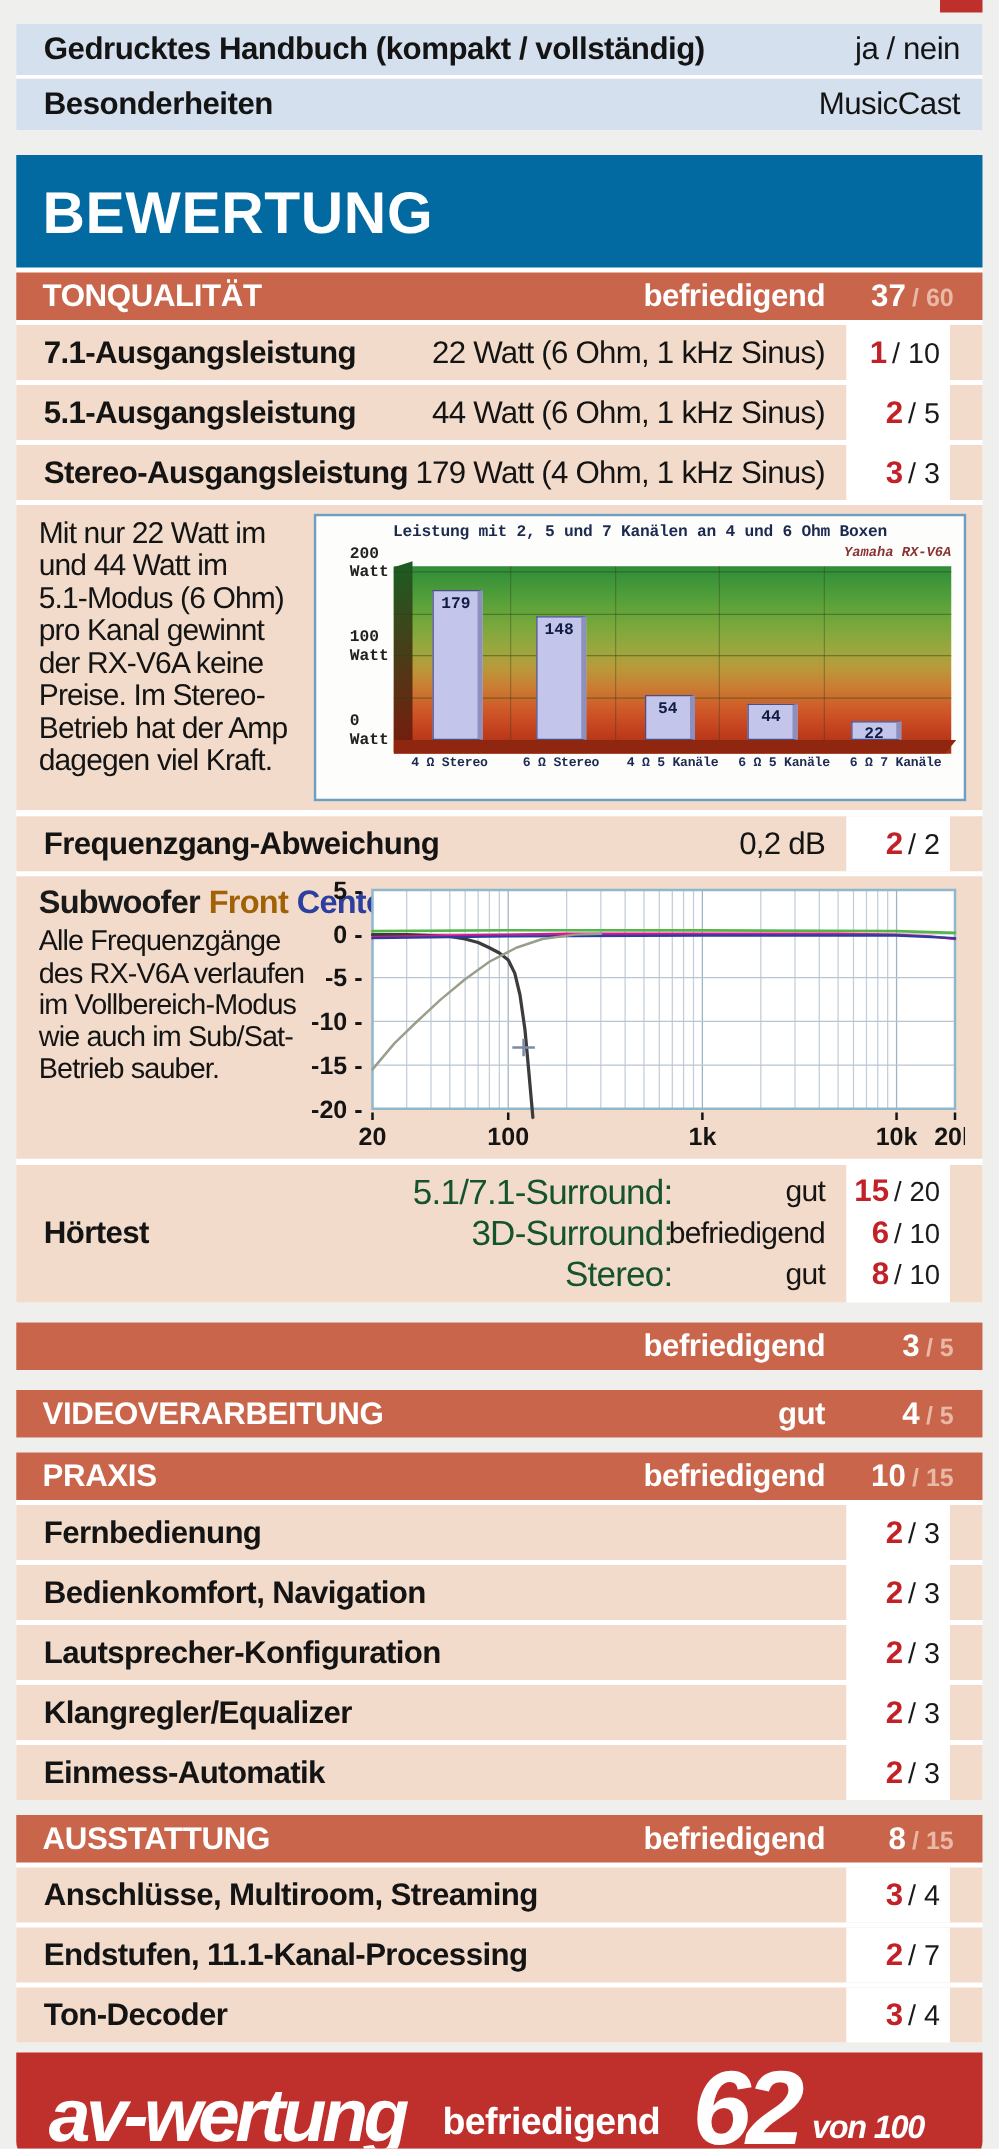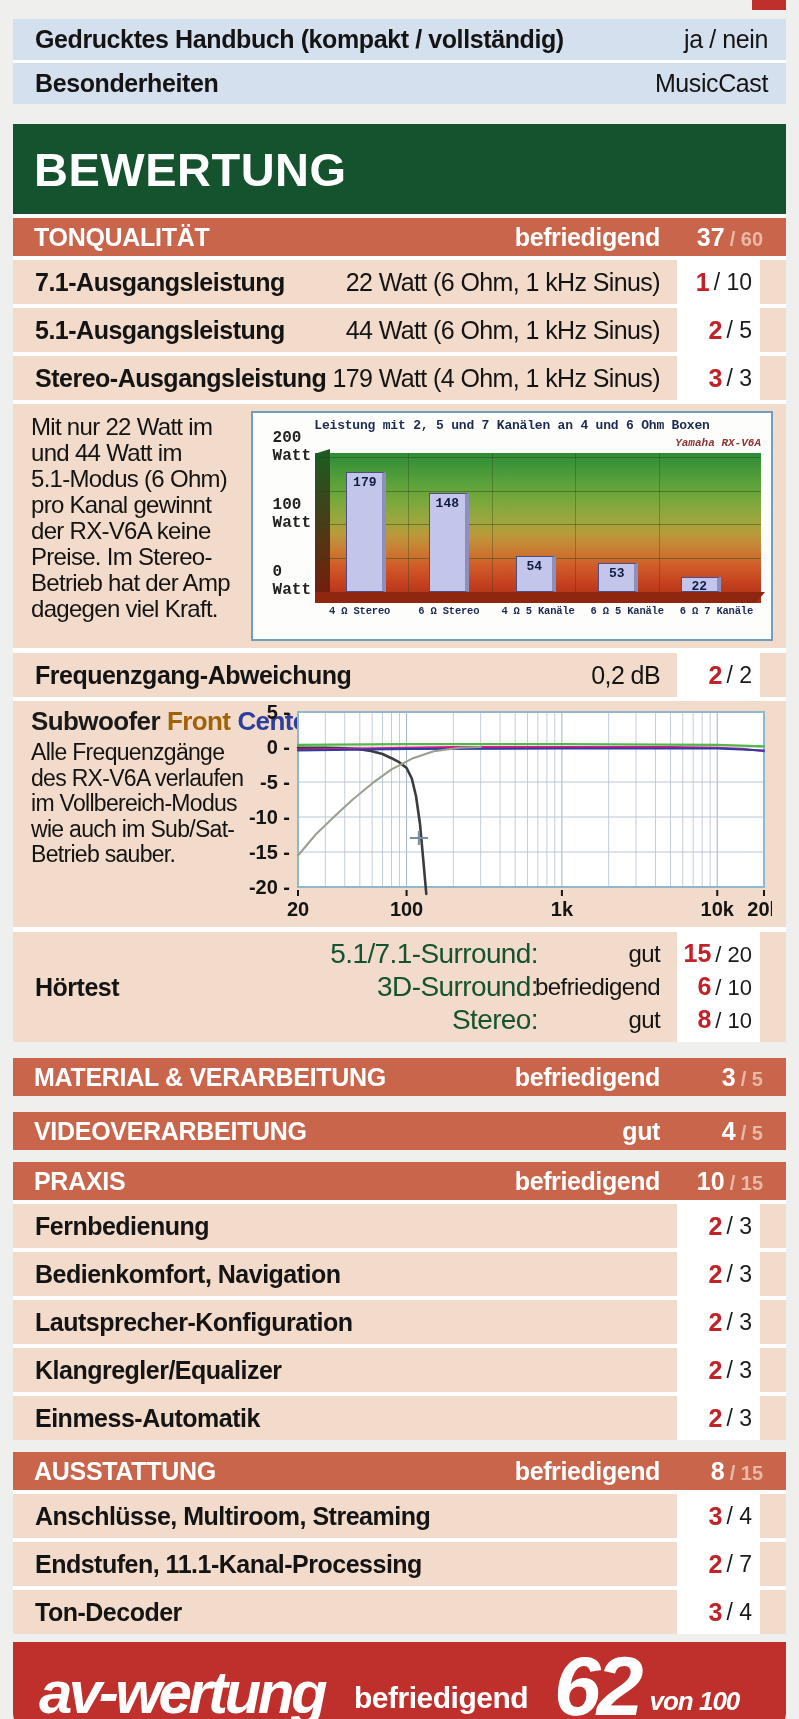--- a/index.html
+++ b/index.html
@@ -14,21 +14,21 @@
   .g-main{margin-bottom:16px;}
   .g-single{margin-bottom:16px;}
   .g-praxis{margin-bottom:12px;}
   .g-ausstattung{margin-bottom:8px;}
 
   .info-row{height:41px;background:#d5e0ee;display:flex;align-items:center;margin-bottom:3px;}
   .info-row:last-child{margin-bottom:0;}
   .info-label{font-weight:bold;font-size:25px;color:#141414;margin-left:22px;letter-spacing:-0.4px;}
   .info-value{margin-left:auto;margin-right:18px;font-size:25px;color:#141414;letter-spacing:-0.4px;}
 
-  .title-band{height:90px;background:#14532d;display:flex;align-items:center;margin-bottom:4px;}
+  .title-band{height:90px;background:#0369a1;display:flex;align-items:center;margin-bottom:4px;}
   .title-band span{color:#fff;font-weight:bold;font-size:47px;margin-left:21px;letter-spacing:0.5px;}
 
   .secbar{position:relative;height:38px;background:#c9654b;display:flex;align-items:center;margin-bottom:4px;}
   .sec-label{color:#fff;font-weight:bold;font-size:25px;margin-left:21px;letter-spacing:-0.3px;}
   .sec-verdict{position:absolute;right:126px;color:#fff;font-weight:bold;font-size:25px;letter-spacing:-0.4px;}
   .sec-score{position:absolute;left:664px;width:86px;display:flex;align-items:baseline;justify-content:flex-end;}
   .sec-num{color:#fff;font-weight:bold;font-size:25px;}
   .sec-den{color:#e9b9a7;font-weight:bold;font-size:20px;margin-left:5px;white-space:pre;}
 
   .rating-row{position:relative;height:44px;background:#f2dbca;display:flex;align-items:center;margin-bottom:4px;}
@@ -39,21 +39,21 @@
   .score-den{color:#1a1a1a;font-size:23px;margin-left:4px;white-space:pre;}
 
   .block{position:relative;background:#f2dbca;margin-bottom:5px;}
   .amp-block{height:244px;}
   .amp-text{position:absolute;left:18px;top:10px;width:212px;font-size:24px;line-height:26px;color:#141414;letter-spacing:-0.7px;}
   .ampchart{position:absolute;left:238px;top:7px;width:522px;height:230px;background:#fdfdfb;border:2px solid #6f9ec0;box-sizing:border-box;font-family:Liberation Mono, monospace;}
   .amp-title{text-align:center;font-weight:bold;font-size:13px;color:#1c2a52;margin-top:5px;letter-spacing:-0.2px;}
   .amp-wm{position:absolute;right:10px;top:24px;font-weight:bold;font-size:11px;color:#8b3434;font-style:italic;}
   .amp-body{position:absolute;left:6px;right:10px;top:40px;height:150px;display:flex;}
   .amp-ycol{position:relative;width:56px;}
-  .amp-ycol span{position:absolute;right:4px;font-weight:bold;font-size:16px;color:#222;margin-left:31px;}
+  .amp-ycol span{position:absolute;right:4px;font-weight:bold;font-size:13px;color:#222;margin-left:31px;}
   .plot3d{position:relative;flex:1;background:linear-gradient(180deg,#2e8c38 0%,#55a03a 18%,#7aa83c 32%,#9aa73e 44%,#b99a3a 54%,#c97f33 64%,#d05a28 76%,#c23f1e 88%,#a52d12 100%);}
   .wall{position:absolute;left:0;top:-4px;bottom:6px;width:15px;background:linear-gradient(180deg,#1c5c22,#6b2510 85%,#701d0c);transform:skewY(-18deg);transform-origin:right top;}
   .floor{position:absolute;left:0;right:-4px;bottom:0;height:11px;background:#8f2610;clip-path:polygon(0 0,100% 0,98% 100%,0 100%);}
   .hgrid{position:absolute;left:0;right:0;height:1px;background:rgba(30,70,20,0.45);}
   .vgrid{position:absolute;top:0;bottom:11px;width:1px;background:rgba(50,60,20,0.35);}
   .bar3d{position:absolute;width:40px;background:#c3c6ea;border:1px solid #4a4d86;border-right:4px solid #8d90bd;box-sizing:border-box;}
   .bar3d span{display:block;text-align:center;font-weight:bold;font-size:13px;color:#101c44;margin-top:2px;}
   .amp-xlabels{position:absolute;left:62px;right:10px;top:192px;display:flex;}
   .amp-xlabels div{flex:1;text-align:center;font-weight:bold;font-size:10.5px;line-height:13px;color:#1c2a52;letter-spacing:-0.2px;}
 
@@ -172,21 +172,21 @@
                 <div class="bar3d" style="left: calc(11.5% - 20px); bottom: 11px; height: 119.93px;">
                   <span>179</span>
                 </div>
                 <div class="bar3d" style="left: calc(30% - 20px); bottom: 11px; height: 99.16px;">
                   <span>148</span>
                 </div>
                 <div class="bar3d" style="left: calc(49.5% - 20px); bottom: 11px; height: 36.18px;">
                   <span>54</span>
                 </div>
                 <div class="bar3d" style="left: calc(68% - 20px); bottom: 11px; height: 29.48px;">
-                  <span>53</span>
+                  <span>44</span>
                 </div>
                 <div class="bar3d" style="left: calc(86.5% - 20px); bottom: 11px; height: 14.74px;">
                   <span style="margin-top: 1px;">22</span>
                 </div>
               </div>
           </div>
           <div class="amp-xlabels" id="amp-xlabels">
               <div><span>4 Ω Stereo</span><br><span></span></div>
               <div><span>6 Ω Stereo</span><br><span></span></div>
               <div><span>4 Ω 5 Kanäle</span><br><span></span></div>
@@ -308,21 +308,20 @@
                 <span class="score-num">8</span>
                 <span class="score-den">/ 10</span>
               </span>
             </div>
           </div>
       </div>
     </div>
 
     <div class="group g-single">
       <div class="secbar" style="margin-bottom:0;">
-        <span class="sec-label">MATERIAL &amp; VERARBEITUNG</span>
         <span class="sec-verdict">befriedigend</span>
         <span class="sec-score">
           <span class="sec-num">3</span>
           <span class="sec-den">/ 5</span>
         </span>
       </div>
     </div>
 
     <div class="group g-single" style="margin-bottom:12px;">
       <div class="secbar" style="margin-bottom:0;">

